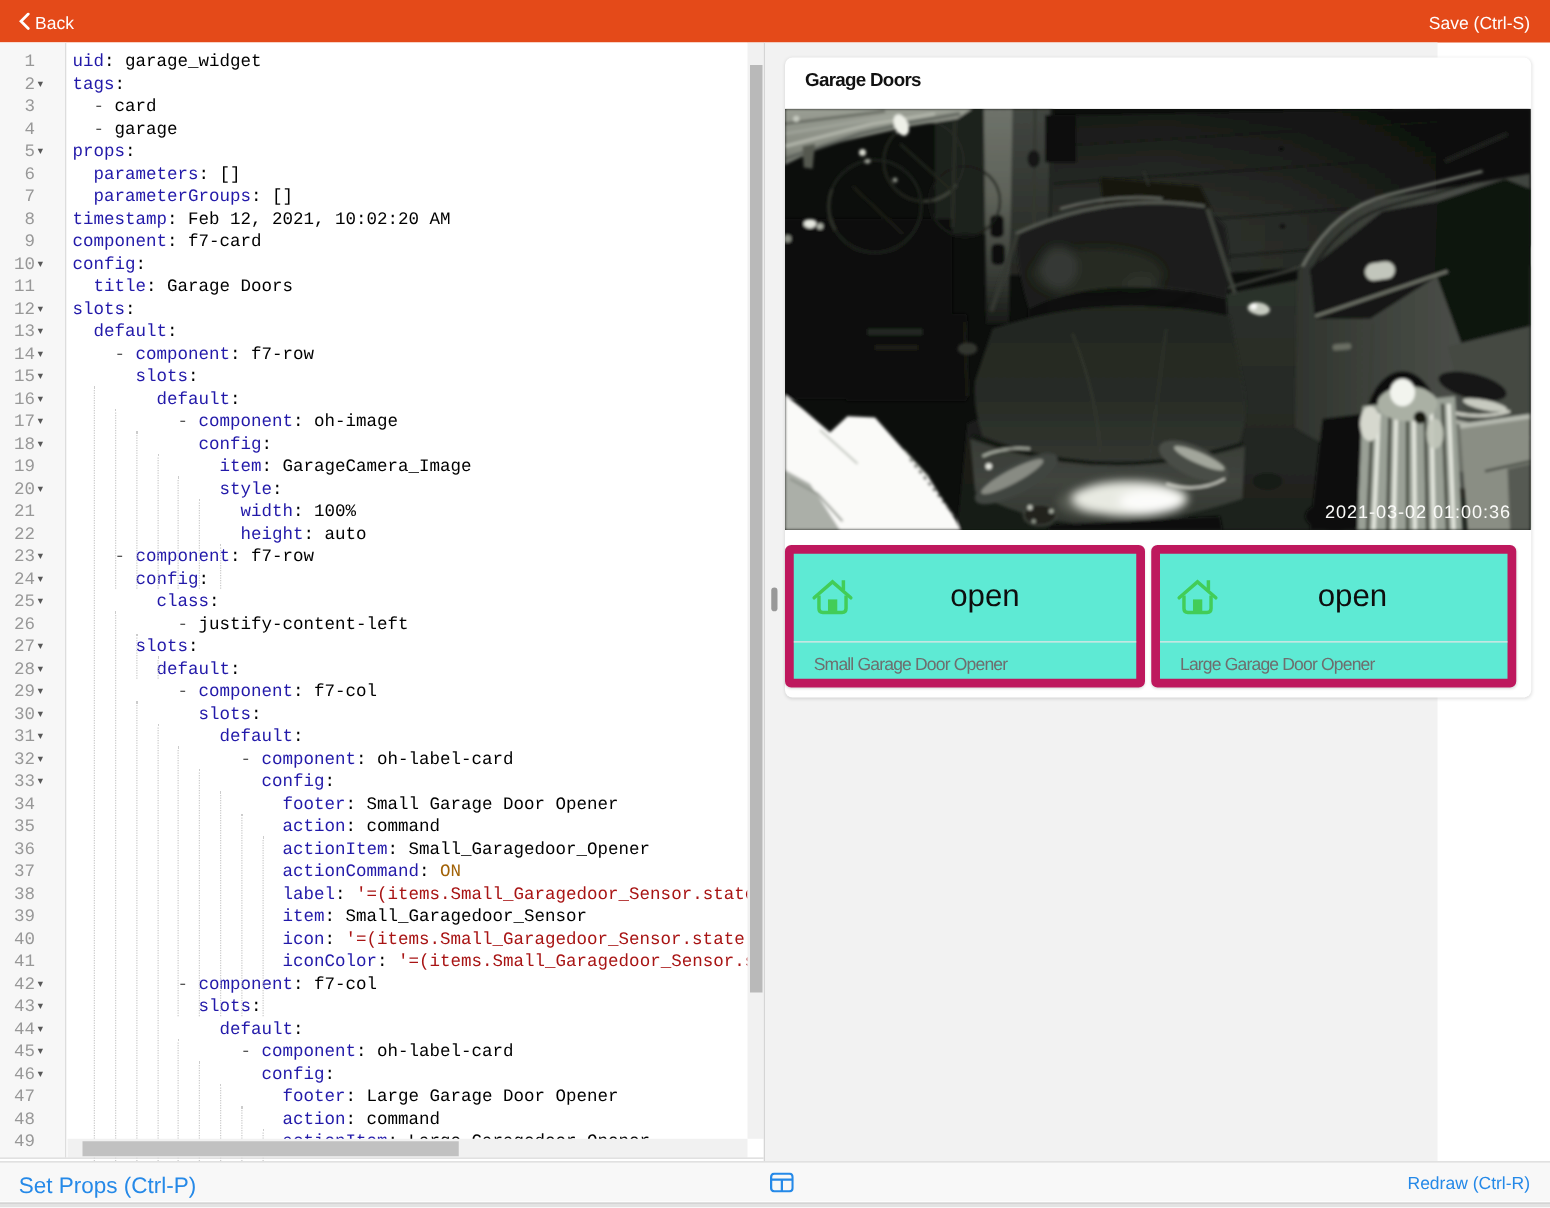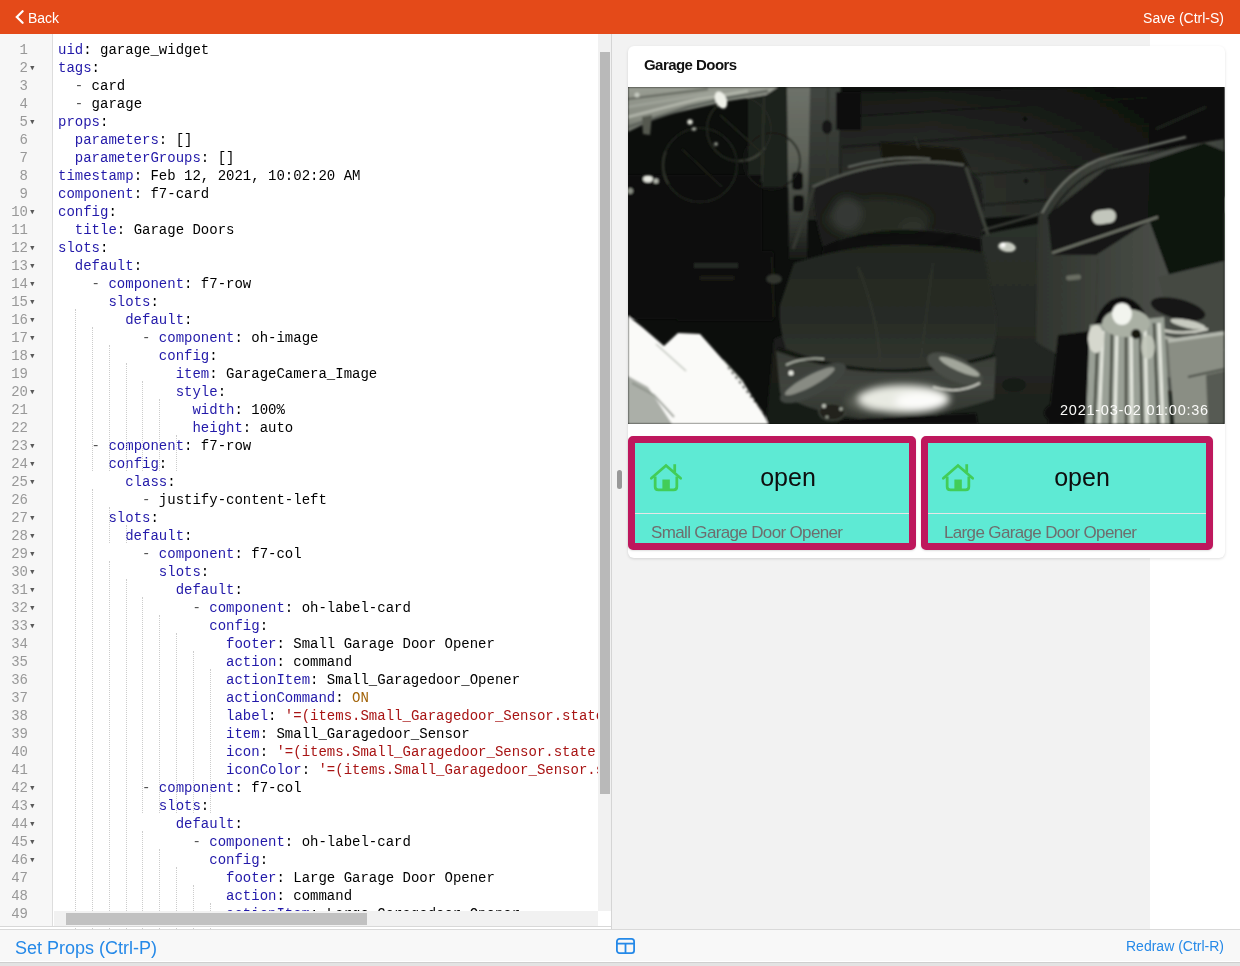--- a/index.html
+++ b/index.html
@@ -21,21 +21,21 @@
 .hsb{position:absolute;left:54px;top:911px;width:544px;height:15px;background:#f1f1f1}
 .hsb .th{position:absolute;left:12px;top:1.5px;width:301px;height:12px;background:#c1c1c1}
 .ebot{position:absolute;left:0;top:926px;width:611px;height:1px;background:#d8d8d8}
 .preview{position:absolute;left:611px;top:34px;width:539px;height:895px;background:#f2f2f2;border-left:1px solid #d5d5d5}
 .card{position:absolute;left:16px;top:11.5px;width:596.5px;height:512px;background:#fff;border-radius:6px;box-shadow:0 1px 3px rgba(0,0,0,0.13)}
 .card .hd{position:absolute;left:16px;top:10px;font-size:15px;font-weight:bold;color:#111;letter-spacing:-0.55px}
 .photo{position:absolute;left:0;top:41.5px;width:596.5px;height:337px}
 .cell{position:absolute;background:#5eead4;border-radius:5px;box-shadow:0 1px 2px rgba(0,0,0,0.13);border:7px solid #be185d}
 .cell .orow{position:absolute;left:0;top:0;right:0;height:71px;border-bottom:1px solid #e6e6e6}
 .cell .lbl{position:absolute;top:20.5px;font-size:25px;color:#0e0e0e;width:100%;text-align:center}
-.cell .ftr{position:absolute;left:16px;top:80px;font-size:17px;letter-spacing:-0.65px;color:#6e6e6e}
+.cell .ftr{position:absolute;left:16px;top:80px;font-size:14px;letter-spacing:-0.65px;color:#6e6e6e}
 .hicon{position:absolute}
 .pill{position:absolute;left:617px;top:470px;width:5px;height:19px;border-radius:3px;background:#989898}
 .toolbar{position:absolute;left:0;top:929px;width:1240px;height:32px;background:#f8f8f8;border-top:1px solid #d9d9d9}
 .toolbar .l{position:absolute;left:15px;top:7.5px;font-size:18px;color:#2589e8}
 .toolbar .r{position:absolute;right:16px;top:7.5px;font-size:14px;color:#2589e8}
 .tbicon{position:absolute;left:616px;top:8px}
 .bstrip{position:absolute;left:0;top:962px;width:1240px;height:4px;background:#e3e3e3;border-top:1px solid #cfcfcf}
 </style></head>
 <body>
 <div class="nav">

